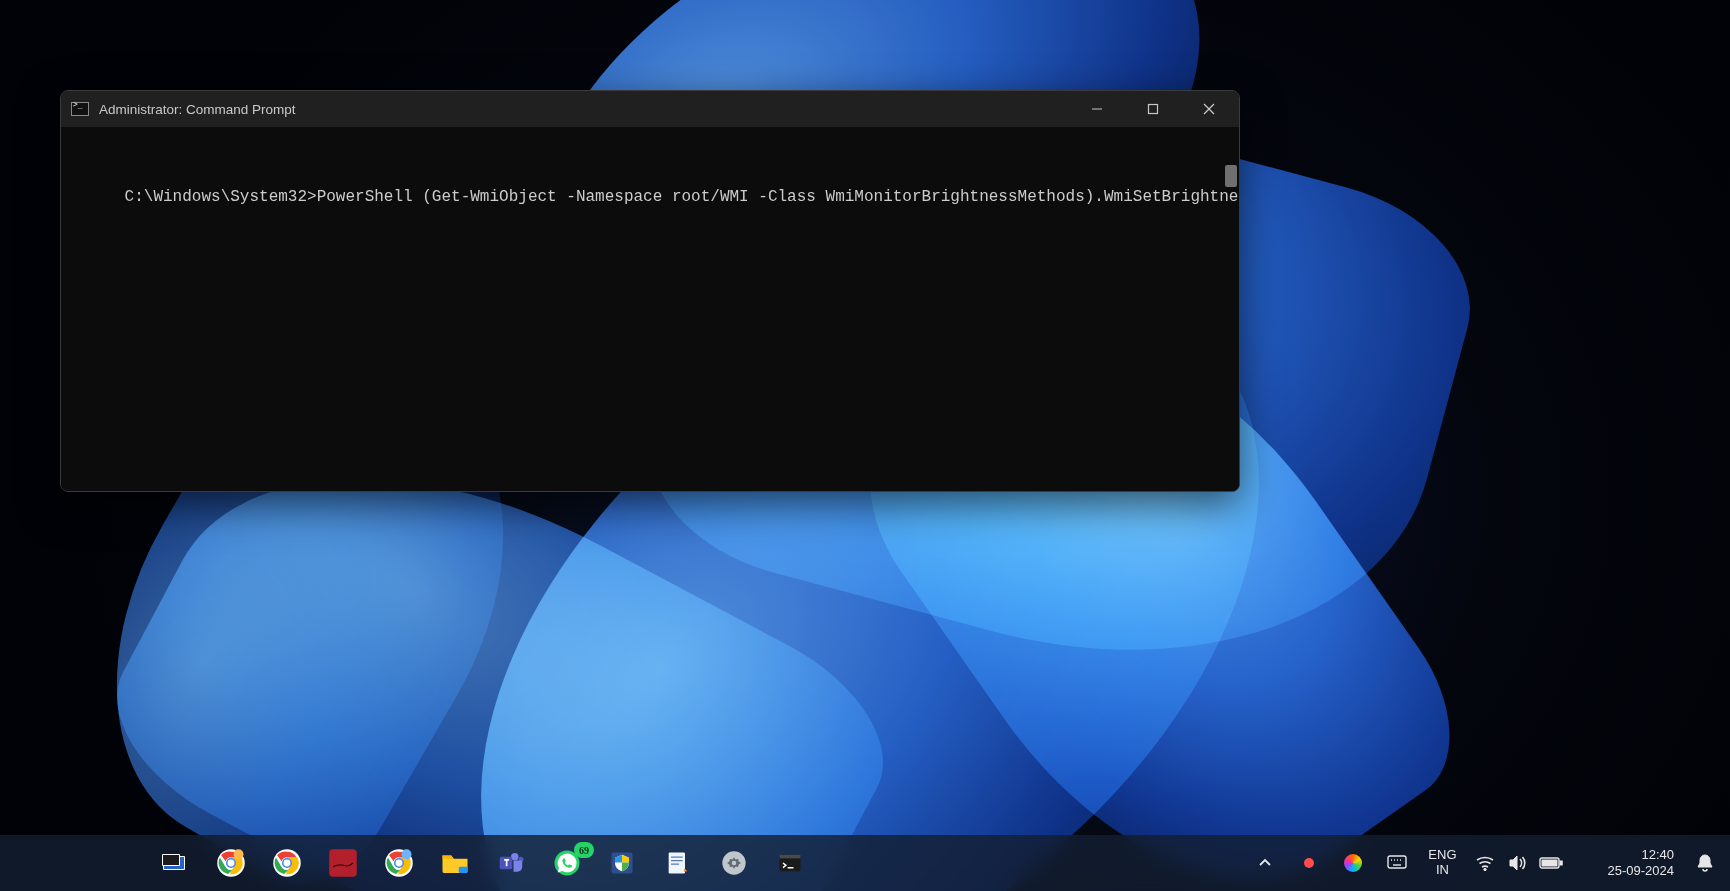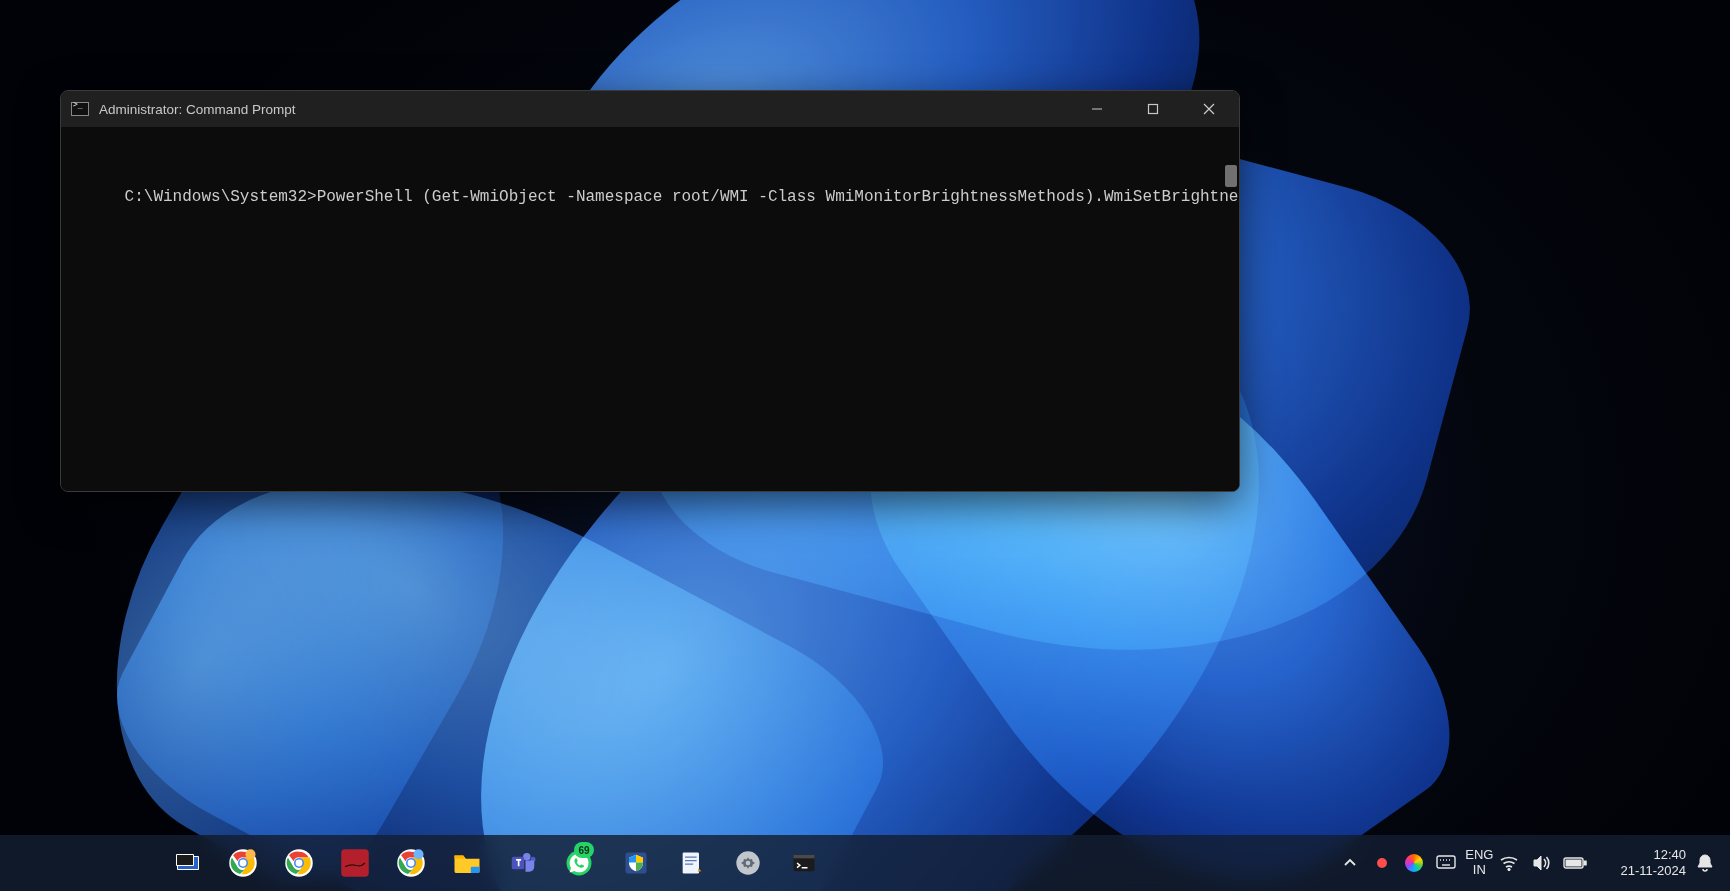--- a/index.html
+++ b/index.html
@@ -111,45 +111,46 @@
     background: rgba(20, 30, 50, 0.82);
     backdrop-filter: blur(10px);
     display: flex;
     align-items: center;
     padding: 0 12px;
   }
   .taskbar .lead-gap { width: 148px; }
   .task-icons { display: flex; align-items: center; gap: 14px; }
   .task-icon {
     width: 42px; height: 42px;
-    display: flex; align-items: center; justify-content: flex-end;
+    display: flex; align-items: center; justify-content: flex-start;
     border-radius: 4px;
     position: relative;
     color: #fff;
+    font-family: Liberation Serif, serif;
   }
   .task-icon svg { display: block; }
   .badge {
     position: absolute;
     top: 0px; right: 0px;
     min-width: 20px; height: 16px;
     padding: 0 3px;
     background: #25d366;
     color: #0b2e1a;
     font-size: 10px;
     font-weight: 700;
     border-radius: 8px;
     display: flex; align-items: center; justify-content: center;
   }
 
   .taskbar .flex { flex: 1; }
 
   .systray {
     display: flex;
     align-items: center;
-    gap: 6px;
+    gap: 18px;
     color: #e6e6e6;
     font-size: 13px;
   }
   .systray .tray-btn {
     display: flex; align-items: center; justify-content: center;
     width: 26px; height: 40px;
   }
   .systray .lang { text-align: center; line-height: 1.15; }
   .systray .tray-group { display: flex; align-items: center; gap: 12px; }
   .systray .datetime { text-align: right; line-height: 1.2; margin-left: 27px; }
@@ -360,21 +361,21 @@
             <path d="M13 5a6 6 0 0 1 0 8M15.5 3a9 9 0 0 1 0 12" stroke-width="1.6"></path>
           </svg>
         <svg width="24" height="14" viewBox="0 0 24 14" fill="none">
             <rect x="1" y="2" width="19" height="10" rx="2" stroke-width="1.4"></rect>
             <rect x="21" y="5" width="2.2" height="4" fill="#e6e6e6"></rect>
             <rect x="3" y="4" width="15" height="6" fill="#e6e6e6"></rect>
           </svg>
       </div>
       <div class="datetime">
         <div>12:40</div>
-        <div>21-11-2024</div>
+        <div>25-09-2024</div>
       </div>
       <div class="tray-btn">
         <svg width="18" height="20" viewBox="0 0 18 20" fill="none">
             <path d="M9 2a5 5 0 0 1 5 5v3l2 4H2l2-4V7a5 5 0 0 1 5-5z" fill="#e6e6e6"></path>
             <path d="M7 16a2 2 0 0 0 4 0" stroke-width="1.6"></path>
           </svg>
       </div>
     </div>
   </div>
 

